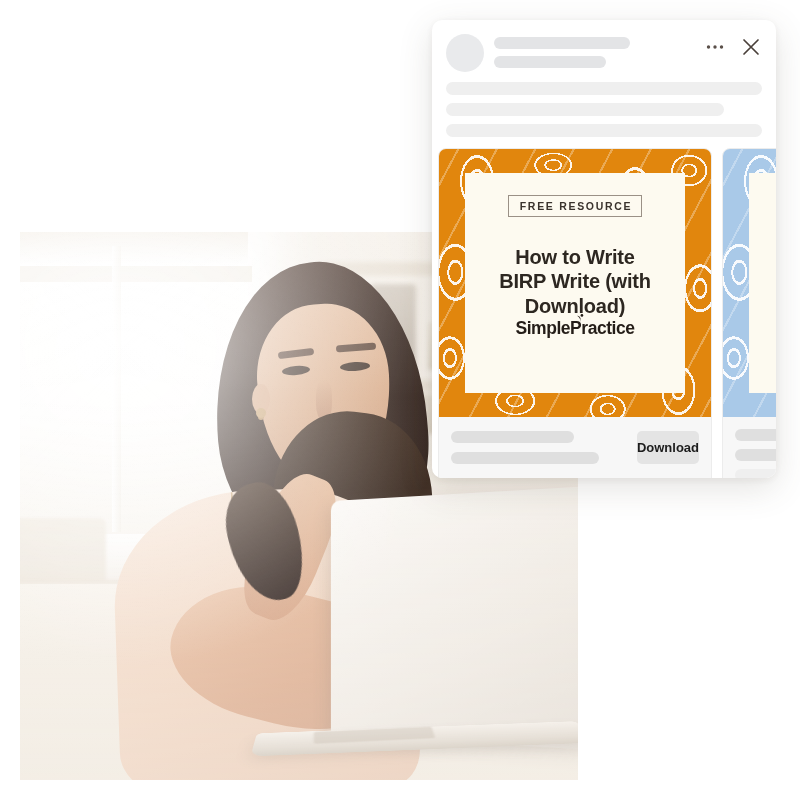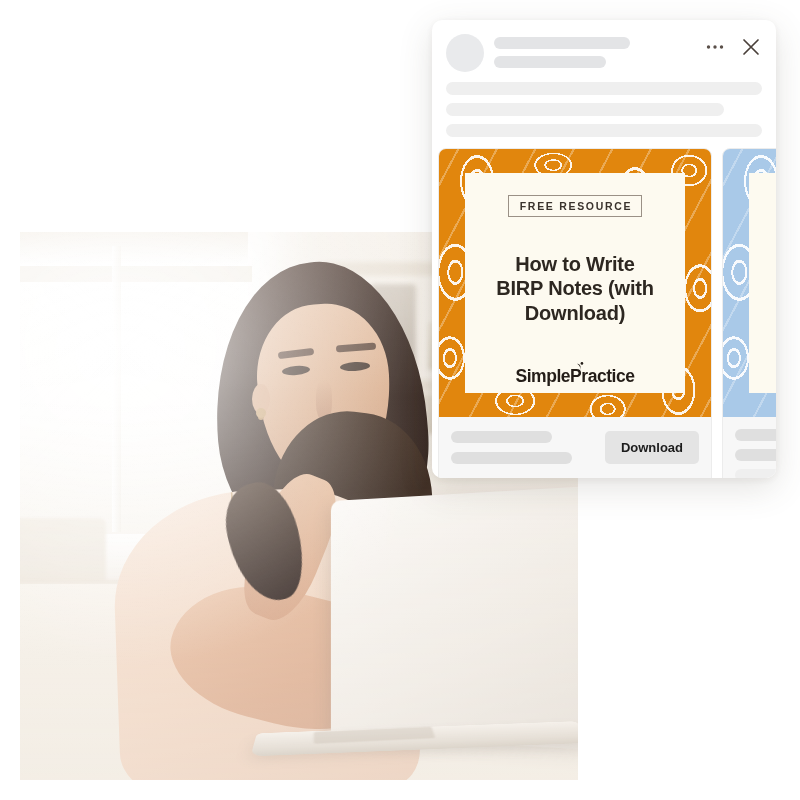--- a/index.html
+++ b/index.html
@@ -313,40 +313,38 @@
     position: absolute;
     left: 26px; right: 26px; top: 24px; bottom: 24px;
     background: #fdfaf0;
     display: flex;
     flex-direction: column;
     align-items: center;
     justify-content: flex-start;
     padding: 22px 14px 16px 14px;
     box-sizing: border-box;
     text-align: center;
-    gap: 7px;
   }
   .badge {
     border: 1px solid #9a9086;
     color: #3a332d;
     font-size: 10.5px;
     font-weight: 700;
     letter-spacing: 1.7px;
     padding: 5px 9px 4px 11px;
     line-height: 1;
     margin-bottom: 28px;
     white-space: nowrap;
   }
   .art-title {
     color: #2d2721;
     font-size: 20px;
     font-weight: 700;
     line-height: 1.23;
     letter-spacing: -0.2px;
-    margin-bottom: 34px;
   }
   .logo {
     position: relative;
     color: #241d18;
     font-size: 17.5px;
     font-weight: 700;
     letter-spacing: -0.45px;
     white-space: nowrap;
   }
   .logo .sprout {
@@ -368,21 +366,21 @@
   .fb2 { width: 84%; }
   .dl-btn {
     flex: 0 0 auto;
     background: #e4e4e4;
     color: #1c1c1c;
     border: none;
     border-radius: 5px;
     font-size: 13px;
     font-weight: 700;
     font-family: "Liberation Sans", sans-serif;
-    padding: 9px 16px;
+    padding: 9px 0;
     cursor: pointer;
   }
   .rcard-foot.stack {
     display: block;
     padding: 12px 12px 14px 12px;
   }
   .rcard-foot.stack .fb { margin-bottom: 8px; width: 100%; }
   .rcard-foot.stack .fb.faint { background: #efefef; margin-bottom: 0; }
 </style>
 </head>
@@ -469,21 +467,21 @@
     <div class="cards-row">
 
       <div class="rcard">
         <div class="rcard-art art-orange">
           <div class="topo"></div>
           <div class="topo-lines"></div>
           <div class="art-inner">
             <div class="badge">FREE RESOURCE</div>
             <div class="art-title">
               <div>How to Write</div>
-              <div>BIRP Notes (with</div>
+              <div>BIRP Write (with</div>
               <div>Download)</div>
             </div>
             <div class="logo">
               <span>SimplePractice</span>
               <svg class="sprout" viewBox="0 0 10 9">
                 <path d="M5 9 C5 5, 3 3, 1 2 C4 2, 5.5 4, 5 7 Z" fill="#241d18"></path>
                 <circle cx="6.6" cy="1.6" r="1.5" fill="#241d18"></circle>
               </svg>
             </div>
           </div>

